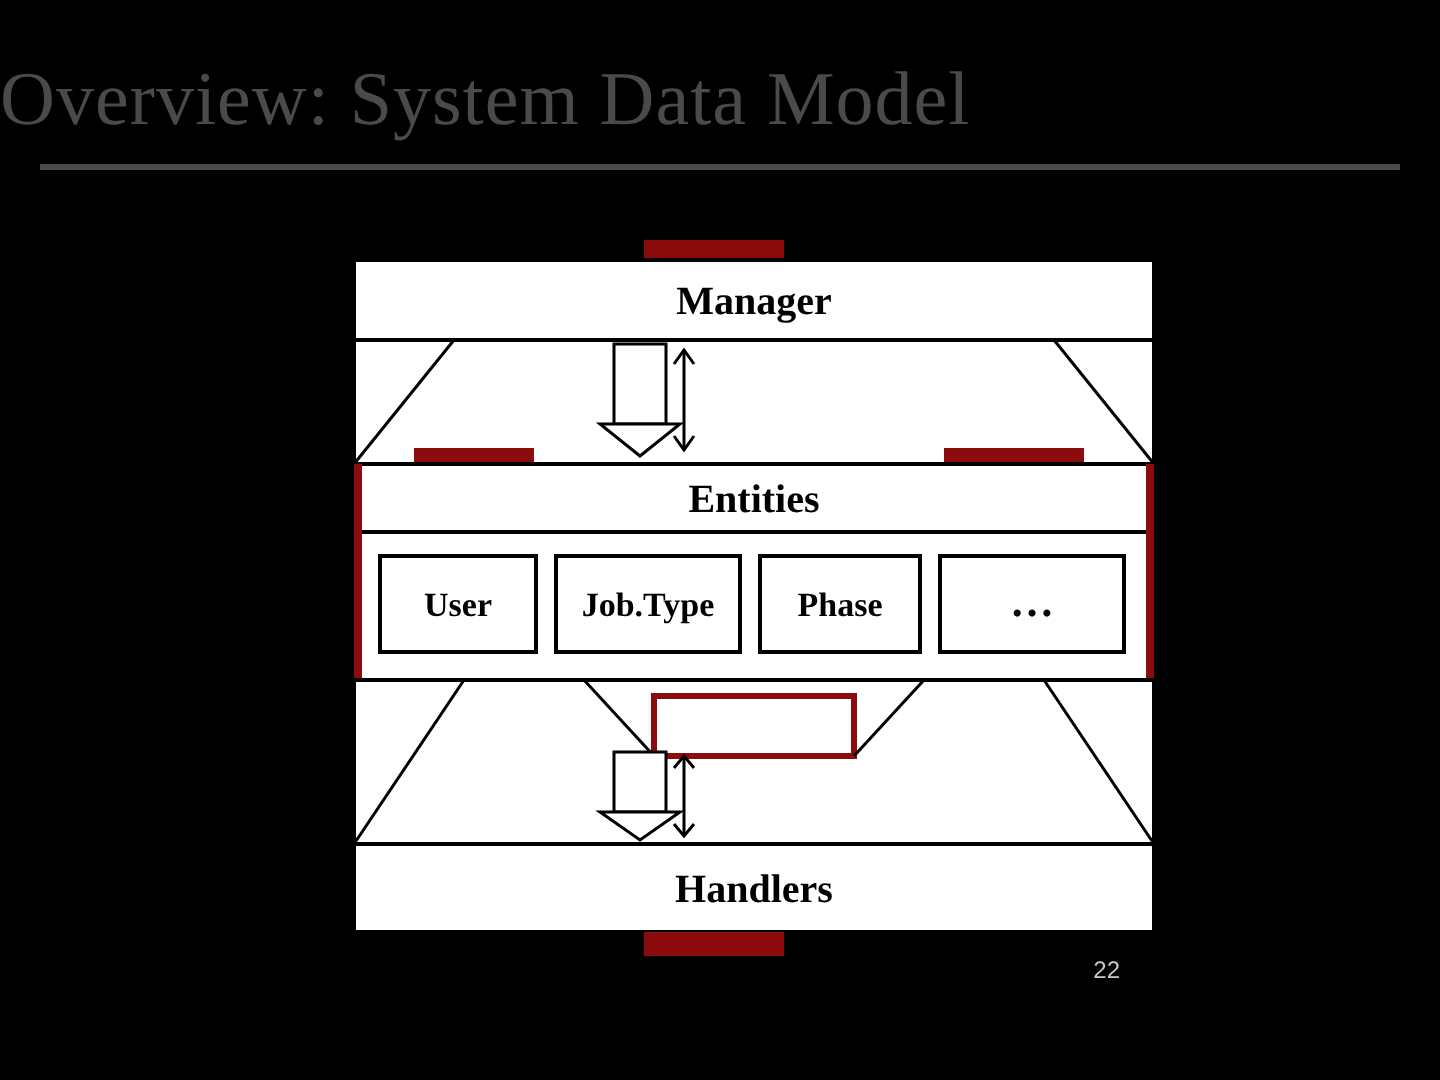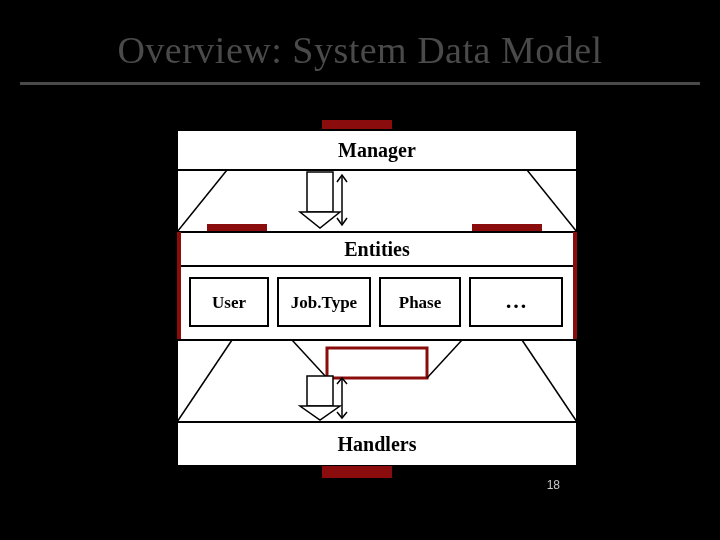--- a/index.html
+++ b/index.html
@@ -1,18 +1,18 @@
 <!DOCTYPE html>
 <html><head>
 <meta charset="utf-8">
 <style>
   * { box-sizing: border-box; margin: 0; padding: 0; }
   html, body { width: 720px; height: 540px; background: #000; font-family: "Times New Roman", Times, serif; overflow: hidden; }
   .slide { width: 720px; height: 540px; position: relative; background: #000; }
-  .title { position: absolute; top: 28px; left: 0; right: 0; text-align: center; color: #4a4a4a; font-size: 38px; font-weight: 400; letter-spacing: 0.5px; }
+  .title { position: absolute; top: 28px; left: 0; right: 0; text-align: left; color: #4a4a4a; font-size: 38px; font-weight: 400; letter-spacing: 0.5px; }
   .underline { position: absolute; top: 82px; left: 20px; right: 20px; height: 3px; background: #4a4a4a; }
 
   .diagram { position: absolute; top: 120px; left: 172px; width: 410px; height: 370px; background: transparent; }
   .diagram svg { width: 100%; height: 100%; display: block; }
 
   .page-num { position: absolute; bottom: 48px; right: 160px; color: #c8c8cf; font-size: 12px; font-family: Arial, sans-serif; }
 </style>
 </head>
 <body>
 
@@ -88,14 +88,14 @@
         <polyline points="165,292 170,298 175,292" fill="none" stroke="#000" stroke-width="1.5"></polyline>
       </g>
 
       <rect x="5" y="302" width="400" height="44" fill="#ffffff" stroke="#000" stroke-width="2"></rect>
       <text x="205" y="331" text-anchor="middle" font-family="Times New Roman, serif" font-size="20" font-weight="bold" fill="#000">Handlers</text>
 
       <rect x="150" y="346" width="70" height="12" fill="#8a0c0c"></rect>
     </svg>
   </div>
 
-  <div class="page-num">18</div>
+  <div class="page-num">22</div>
 </div>
 
 </body></html>

